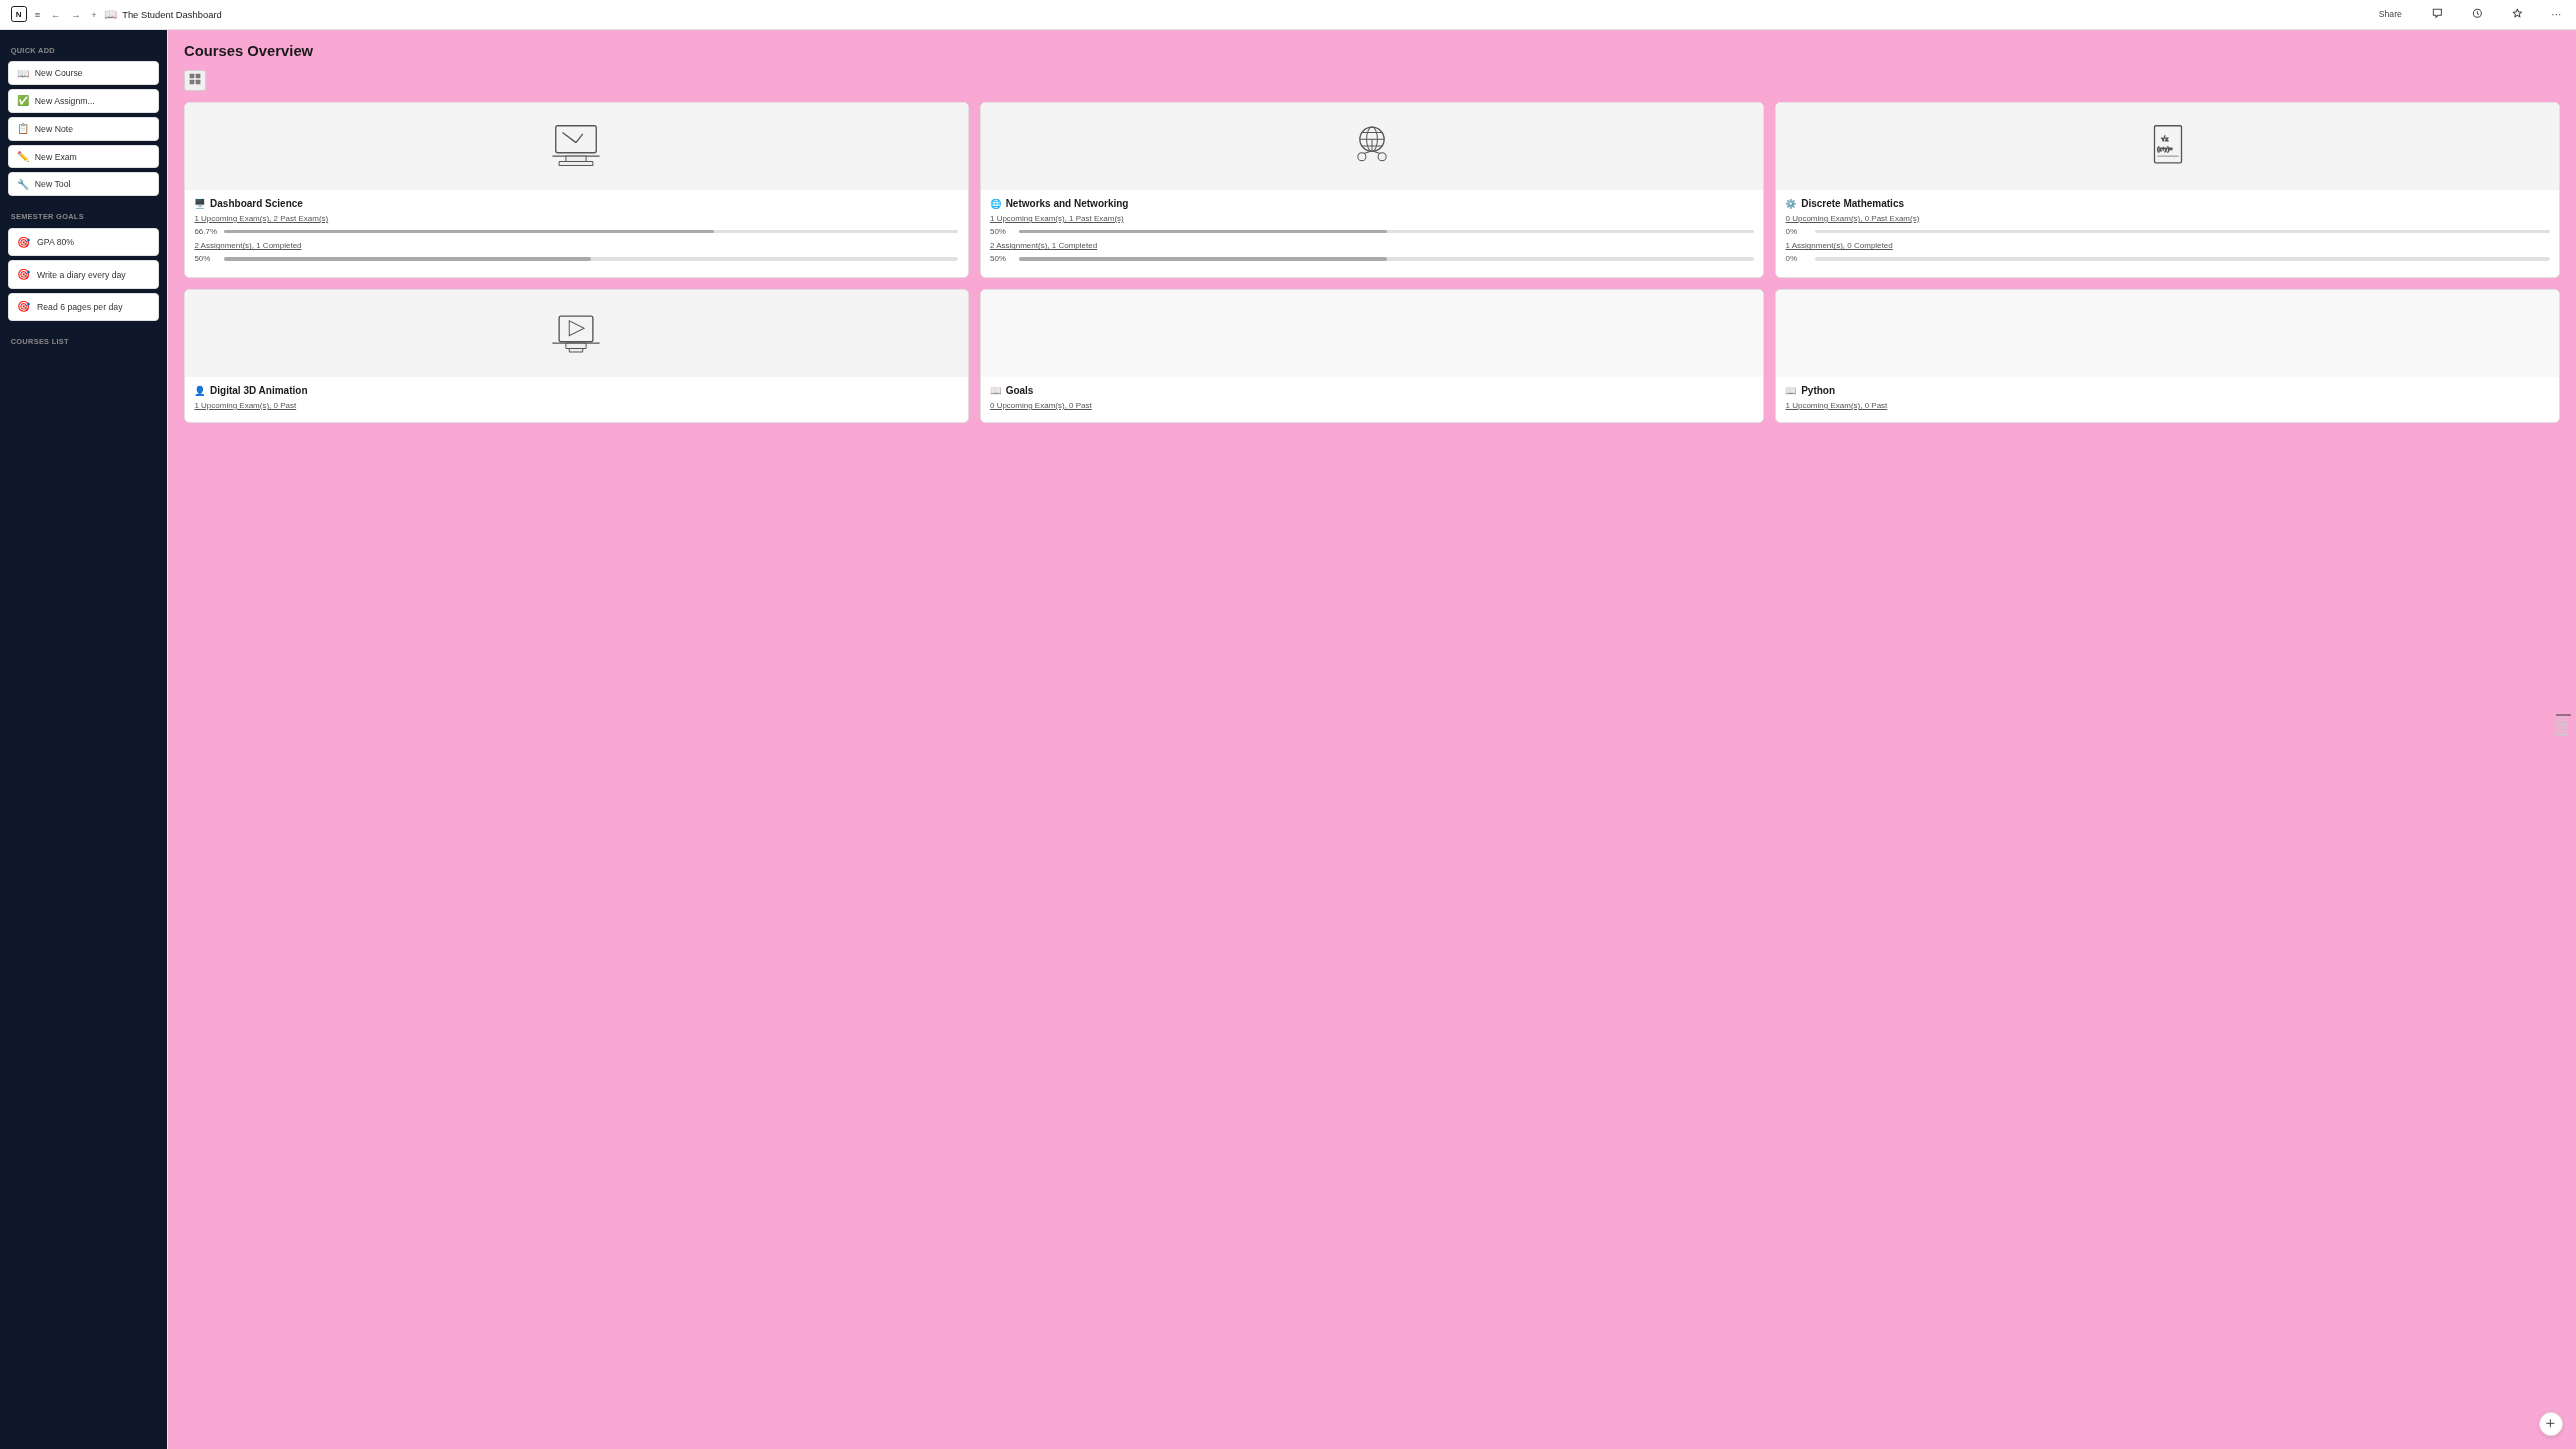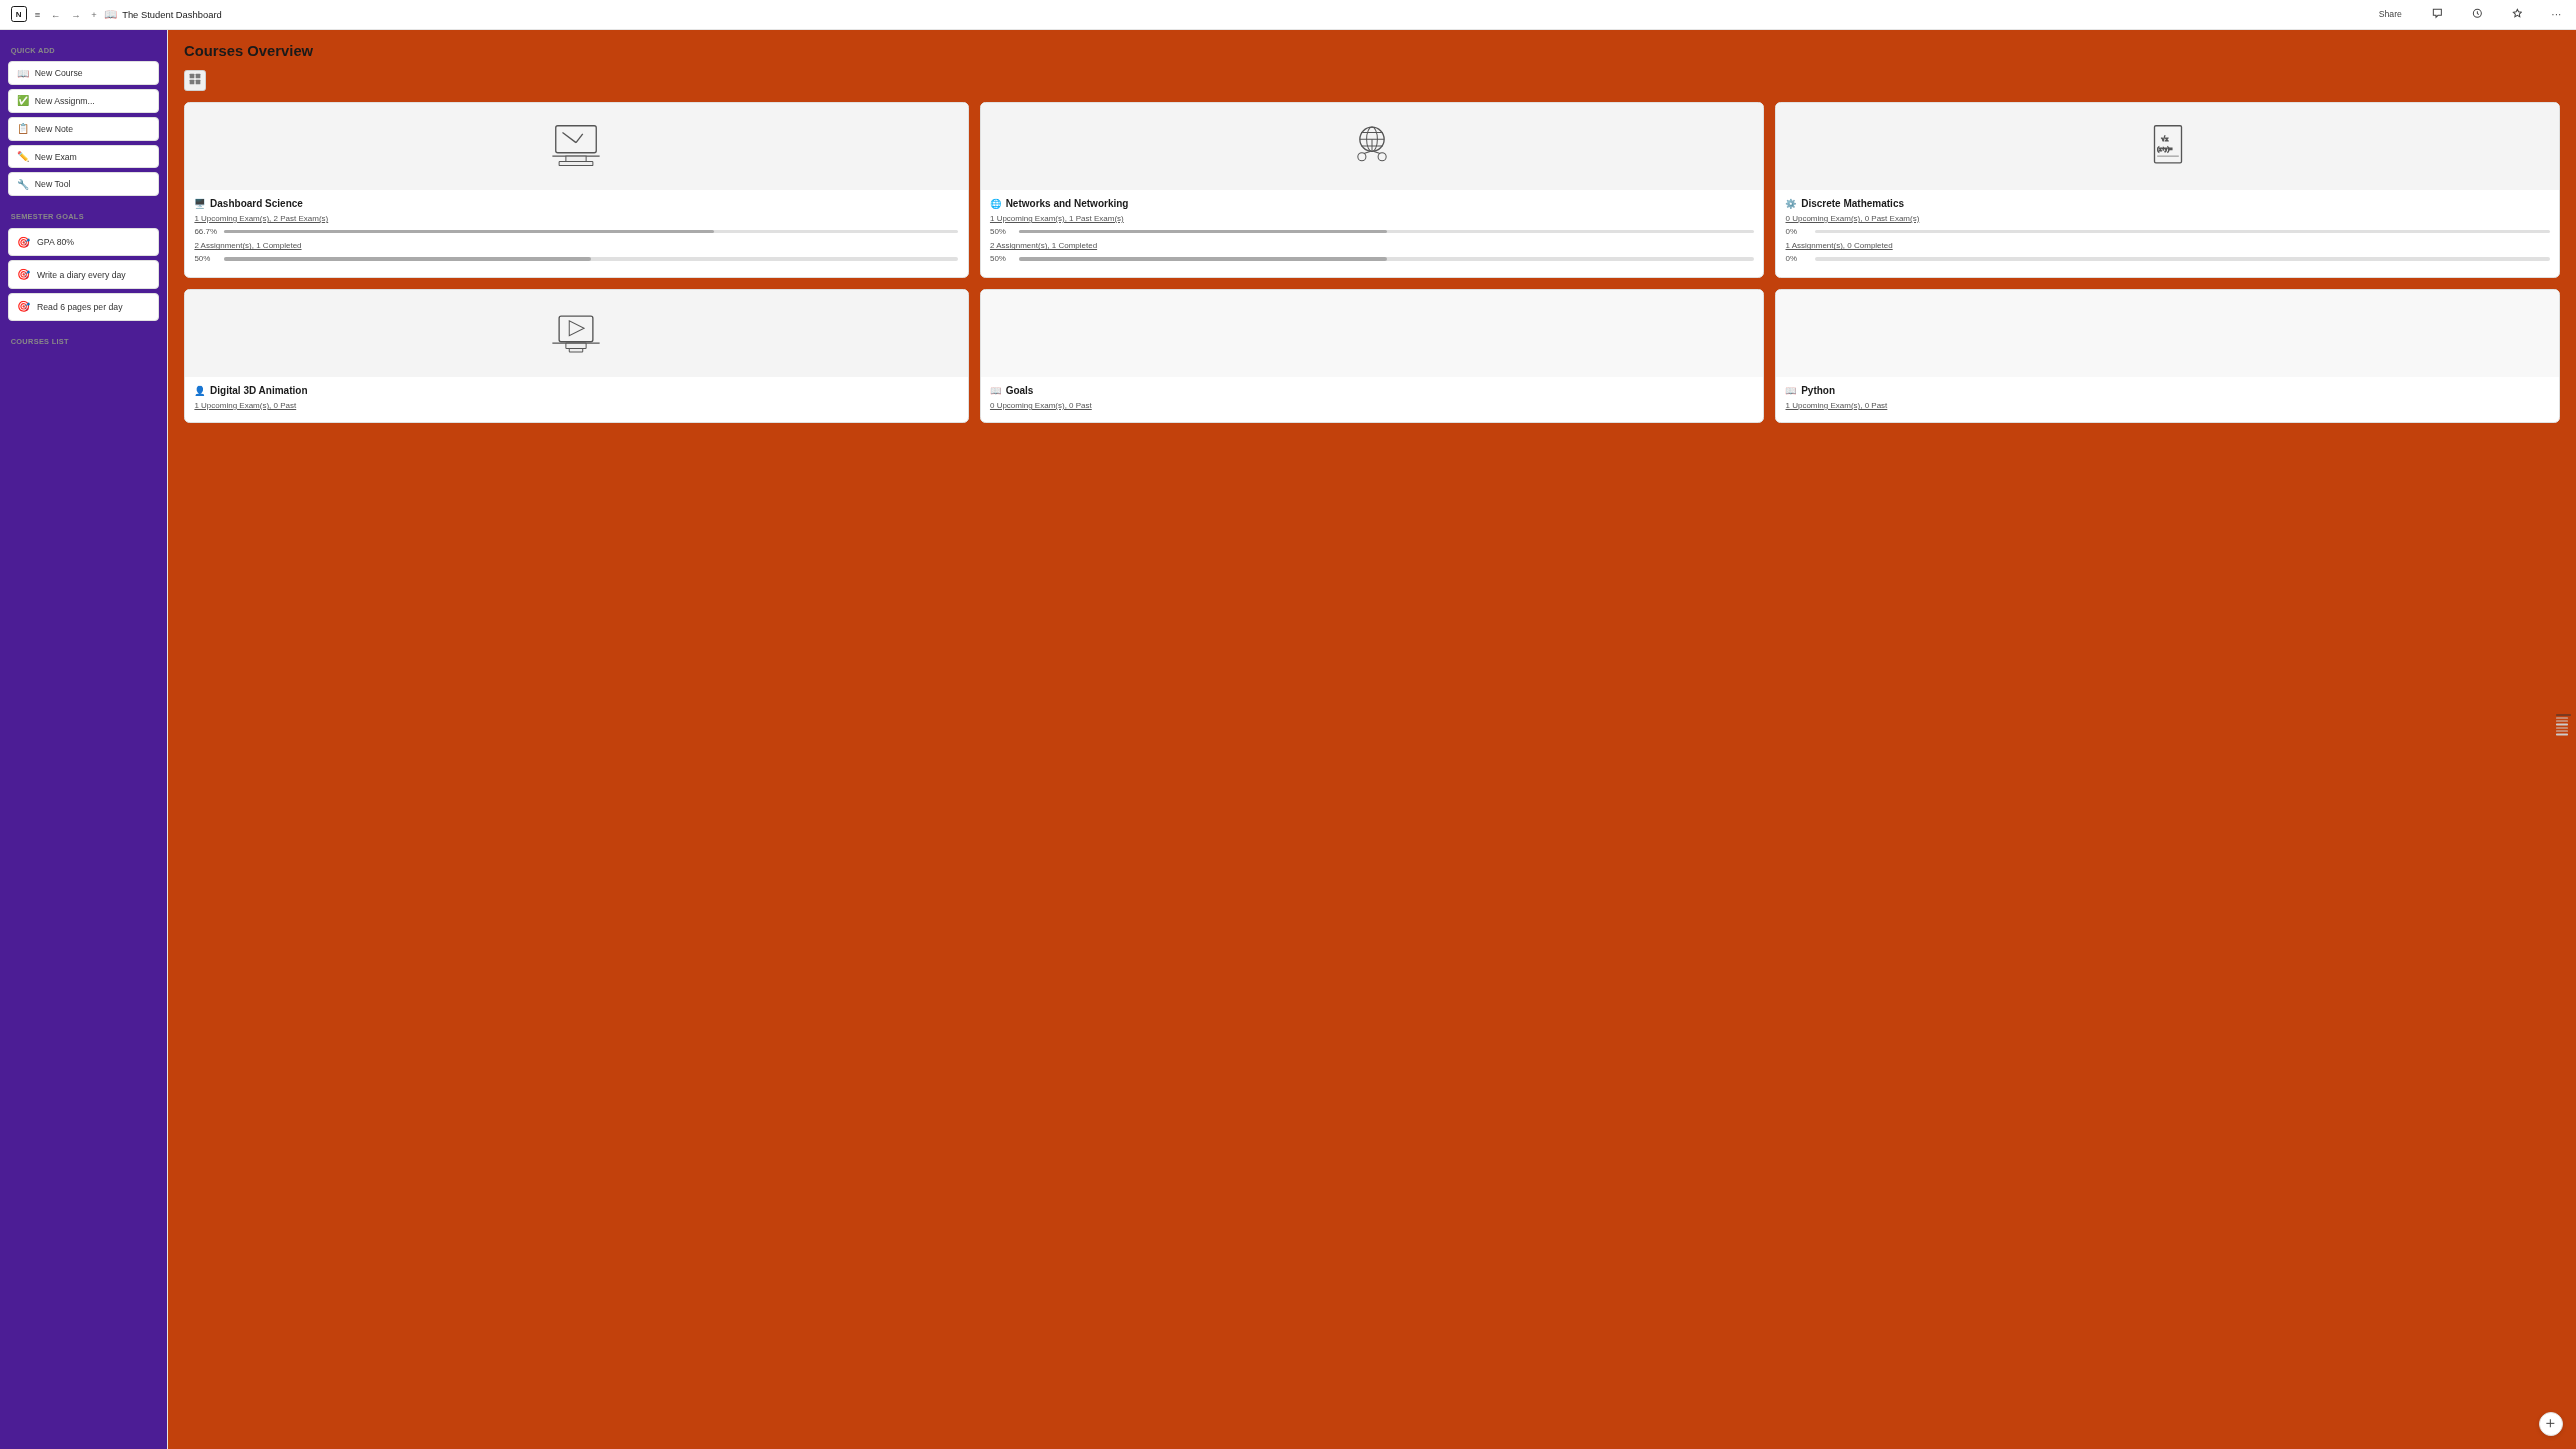--- a/index.html
+++ b/index.html
@@ -86,21 +86,21 @@
       height: calc(100vh - 29.5px);
     }
 
     
     .sidebar {
       width: 168px;
       min-width: 168px;
       padding: 10.7px 8px;
       overflow-y: auto;
       border-right: 0.7px solid #e5e5e5;
-      background: #4c1d95;
+      background: #0f172a;
     }
     .section-title {
       font-size: 7.4px;
       font-weight: 600;
       color: #888;
       text-transform: uppercase;
       letter-spacing: 0.3px;
       padding: 5.4px 2.7px 4px;
       margin-bottom: 2.7px;
     }
@@ -142,21 +142,21 @@
       font-size: 10.7px;
       color: #555;
       flex-shrink: 0;
     }
 
     
     .content {
       flex: 1;
       overflow-y: auto;
       padding: 13.4px 16px;
-      background: #c2410c;
+      background: #f9a8d4;
     }
     .courses-header {
       font-size: 14.8px;
       font-weight: 600;
       color: #1a1a1a;
       margin-bottom: 10.7px;
     }
     .grid-toggle {
       display: flex;
       gap: 2.7px;

